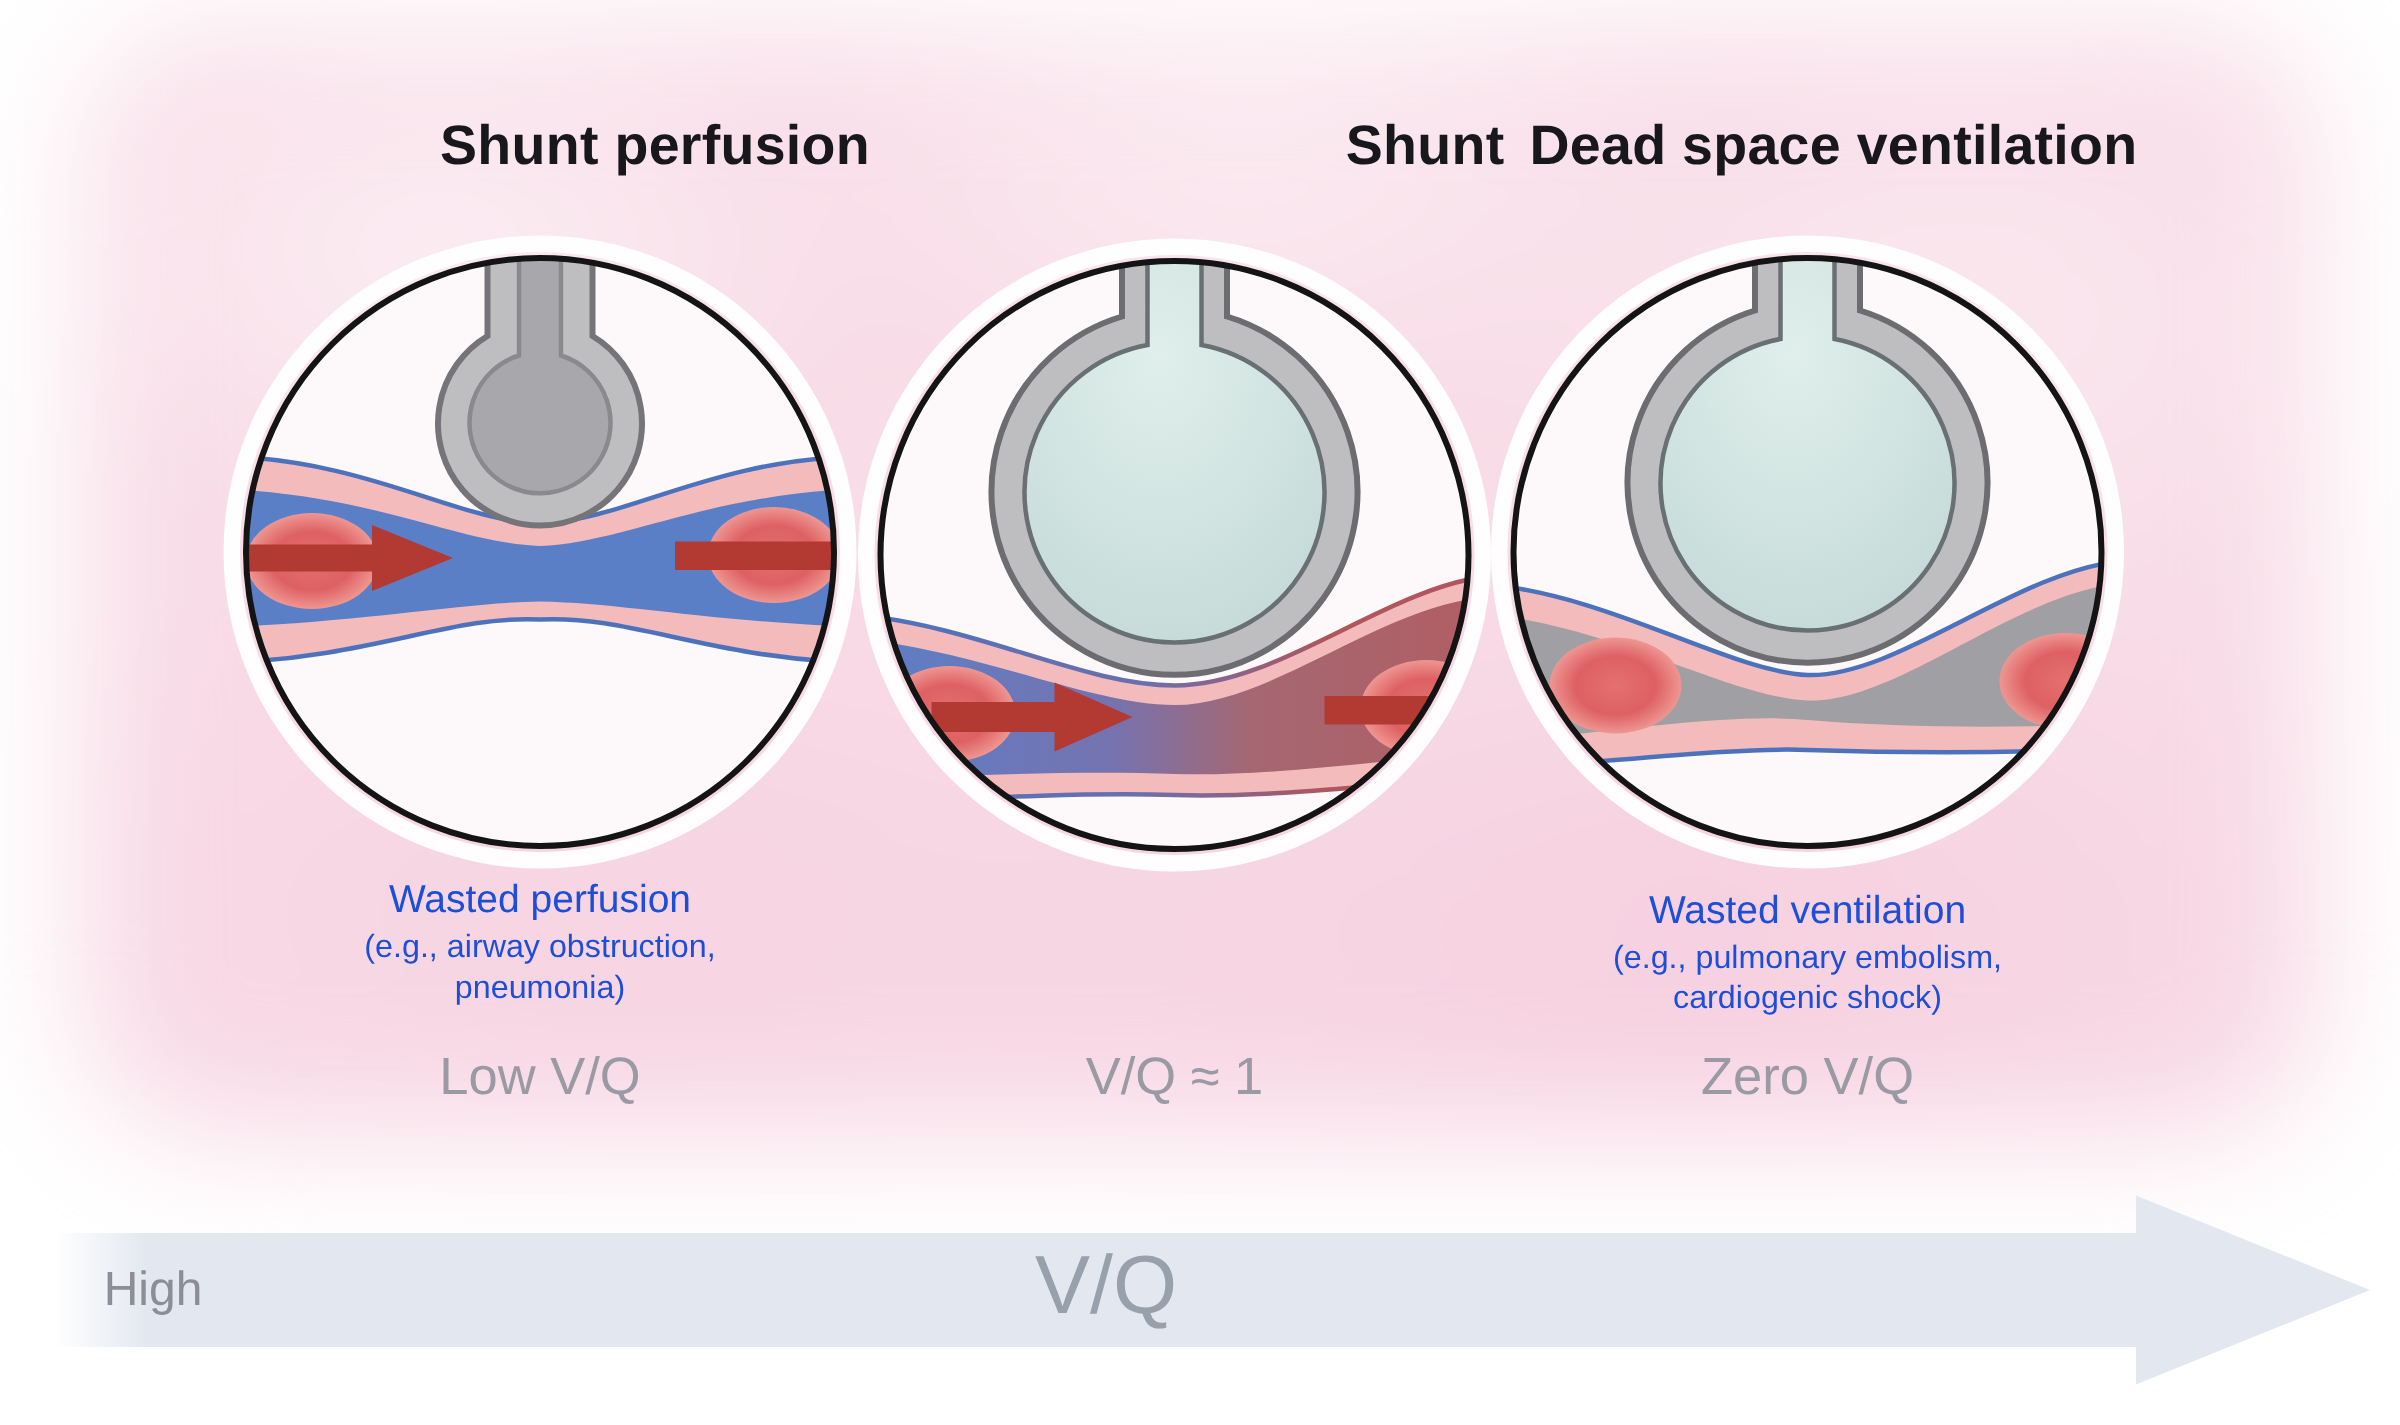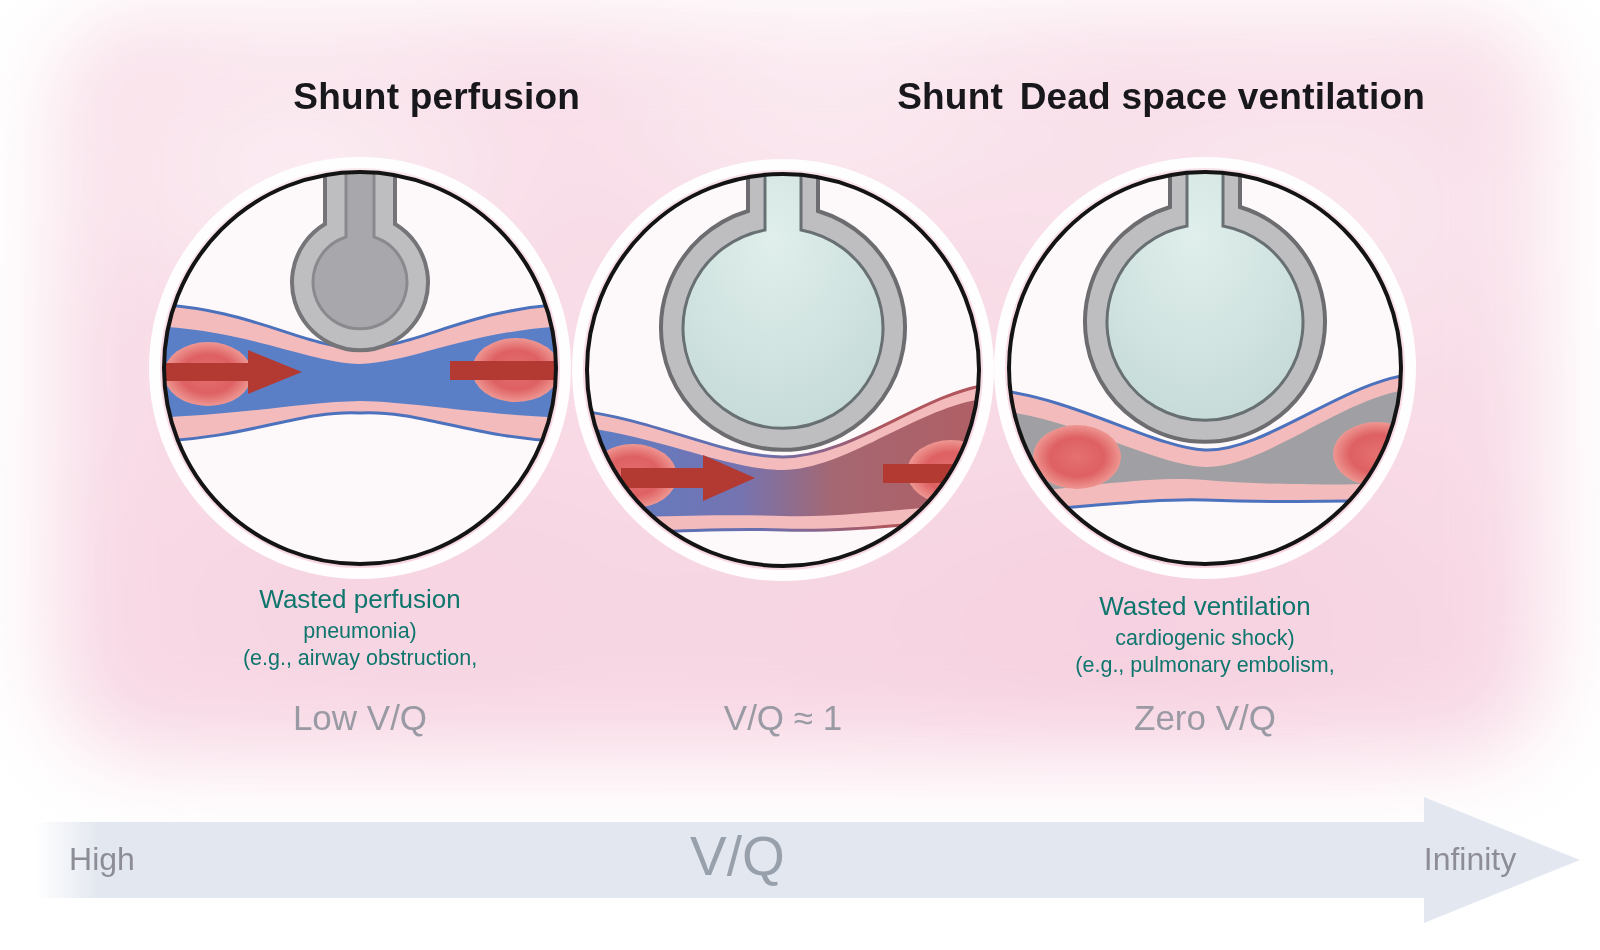--- a/index.html
+++ b/index.html
@@ -16,21 +16,21 @@
       radial-gradient(700px 340px at 72% 82%, rgba(246,205,222,0.85), rgba(246,205,222,0) 75%),
       radial-gradient(700px 340px at 26% 80%, rgba(247,209,224,0.8), rgba(247,209,224,0) 75%),
       #f8dce7;
     filter:blur(42px);
   }
 
   .panel-title{position:absolute;width:440px;text-align:right;font-size:37px;font-weight:600;color:#17171c;letter-spacing:0.2px;}
   .circle-wrap{position:absolute;width:400px;height:400px;border-radius:50%;box-shadow:0 0 0 11px rgba(255,255,255,0.95);}
   .circle-wrap svg{display:block;}
 
-  .caption-block{position:absolute;width:440px;text-align:center;color:#0f766e;}
+  .caption-block{position:absolute;width:440px;text-align:center;color:#1d4ed8;}
   .caption-main{font-size:26px;line-height:32px;margin-bottom:3px;}
   .caption-sub{font-size:21.5px;line-height:27px;}
 
   .vq-label{position:absolute;width:440px;text-align:center;font-size:35px;color:#999aa4;}
 
   .axis-band{position:absolute;left:36px;top:822px;width:1388px;height:76px;
     background:linear-gradient(90deg, rgba(227,232,240,0) 0%, #e3e8f0 4.5%, #e3e8f0 100%);}
   .axis-head{position:absolute;left:1424px;top:797px;width:0;height:0;
     border-top:63px solid transparent;border-bottom:63px solid transparent;border-left:156px solid #e3e8f0;}
   .axis-start{position:absolute;left:42px;top:841px;width:120px;text-align:center;font-size:32px;color:#8d8d97;}
@@ -68,22 +68,22 @@
         <rect x="290" y="193" width="118" height="19" fill="#b23a33"></rect>
         <path d="M165,-12 L165,56 A68,68 0 1,0 235,56 L235,-12 Z" fill="#bebec1" stroke="#757579" stroke-width="4"></path>
         <path d="M186,-12 L186,69 A47,47 0 1,0 214,69 L214,-12 Z" fill="#a8a8ac" stroke="#8a8a8e" stroke-width="3"></path>
       </g>
       <circle cx="200" cy="200" r="196" fill="none" stroke="#141414" stroke-width="4"></circle>
     </svg>
   </div>
 
   <div class="caption-block" style="left:140px;top:583px;">
     <div class="caption-main">Wasted perfusion</div>
+    <div class="caption-sub">(e.g., airway obstruction,</div>
     <div class="caption-sub">pneumonia)</div>
-    <div class="caption-sub">(e.g., airway obstruction,</div>
   </div>
   <div class="vq-label" style="left:140px;top:698px;">Low V/Q</div>
 
   <div class="panel-title" style="left:563px;top:76px;">Shunt</div>
 
   <div class="circle-wrap" style="left:583px;top:170px;">
     <svg viewBox="0 0 400 400" width="400" height="400">
       <defs>
         <clipPath id="c2">
             <circle cx="200" cy="200" r="196"></circle>
@@ -155,24 +155,23 @@
         <ellipse cx="372" cy="286" rx="44" ry="32" fill="url(#rbc3)"></ellipse>
         <path d="M165,-12 L165,39 A120,120 0 1,0 235,39 L235,-12 Z" fill="#bebec1" stroke="#6d6d71" stroke-width="4"></path>
         <path d="M182,-12 L182,58 A98,98 0 1,0 218,58 L218,-12 Z" fill="url(#lg3)" stroke="#687074" stroke-width="3"></path>
       </g>
       <circle cx="200" cy="200" r="196" fill="none" stroke="#141414" stroke-width="4"></circle>
     </svg>
   </div>
 
   <div class="caption-block" style="left:985px;top:590px;">
     <div class="caption-main">Wasted ventilation</div>
+    <div class="caption-sub">(e.g., pulmonary embolism,</div>
     <div class="caption-sub">cardiogenic shock)</div>
-    <div class="caption-sub">(e.g., pulmonary embolism,</div>
   </div>
   <div class="vq-label" style="left:985px;top:698px;">Zero V/Q</div>
 
   <div class="axis-band"></div>
   <div class="axis-head"></div>
   <div class="axis-start">High</div>
   <div class="axis-title">V/Q</div>
-  <div class="axis-end">Infinity</div>
 
 </div>
 
 </body></html>

